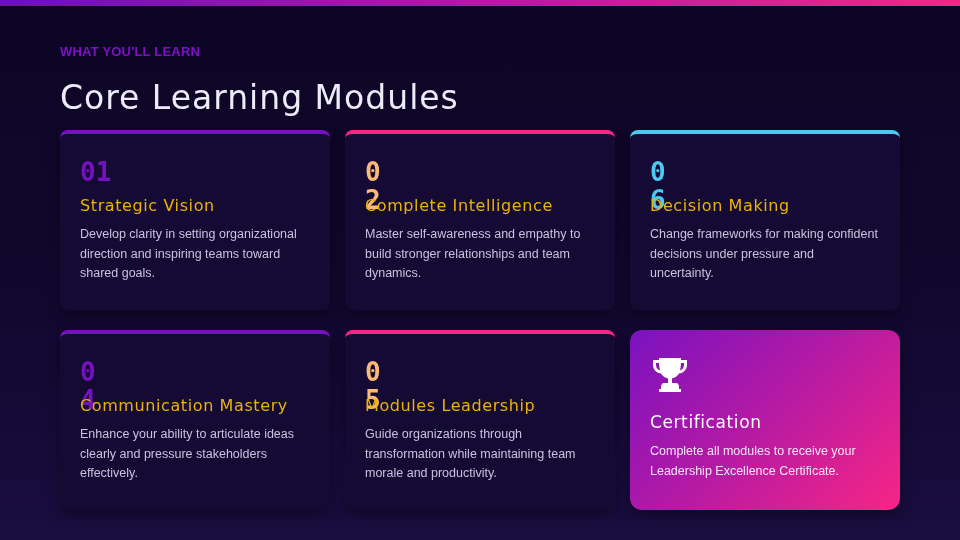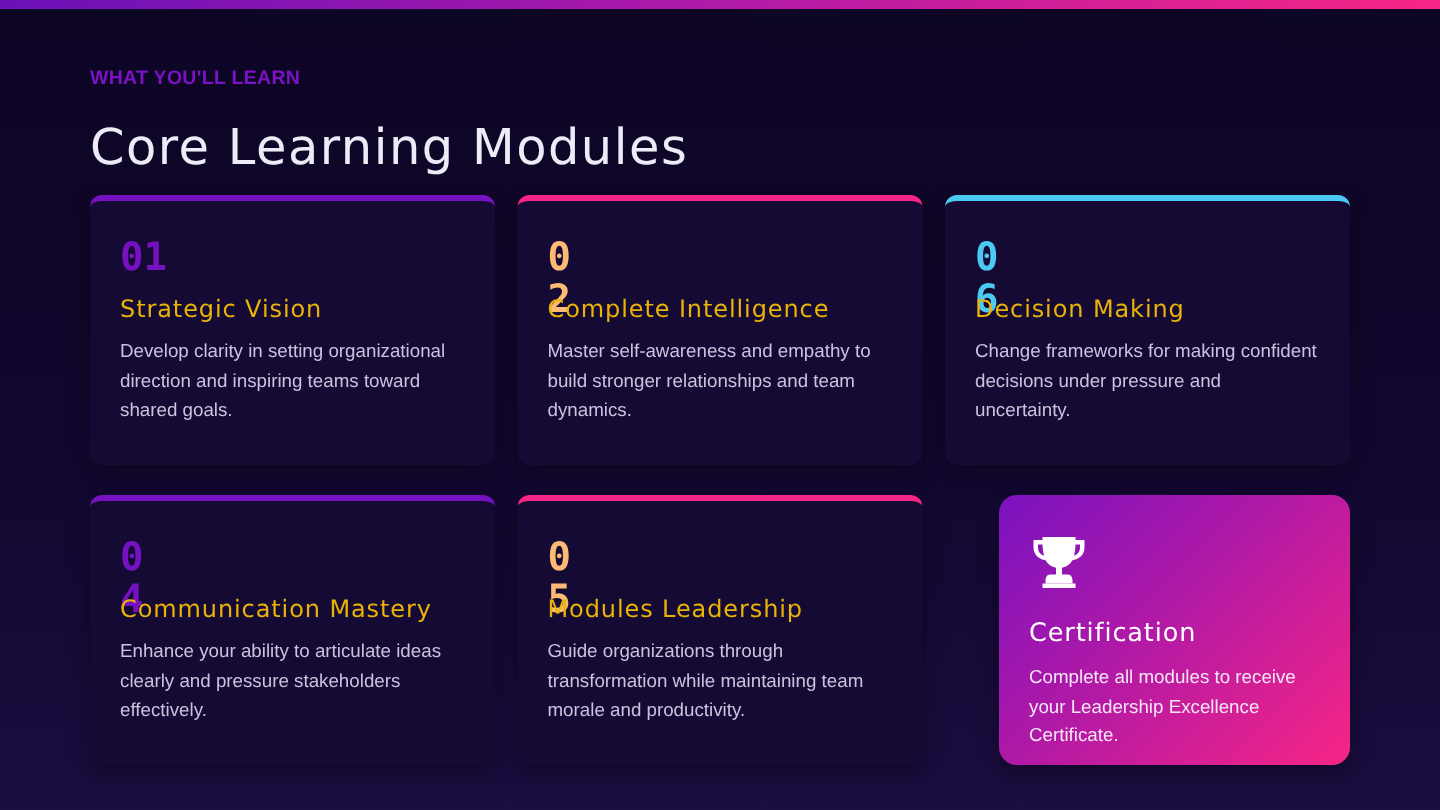--- a/index.html
+++ b/index.html
@@ -65,21 +65,20 @@
   .card-desc {
     margin-top: 10px;
     font-family: "Liberation Sans", sans-serif;
     font-size: 12.5px; line-height: 19.5px; color: #c9c3de;
   }
   .card.cert {
     border-top: none;
     border-radius: 12px;
     background: linear-gradient(135deg, #7a12c0 0%, #b019a6 45%, #f72585 100%);
     padding-top: 26px;
-    margin-left: 36px;
   }
   .cert .trophy { width: 40px; height: 38px; }
   .cert .card-title { margin-top: 14px; font-size: 17px; color: #ffffff; }
   .cert .card-desc { color: #f5e6f7; }
 </style>
 </head>
 <body>
 
 <div class="top-bar"></div>
 

